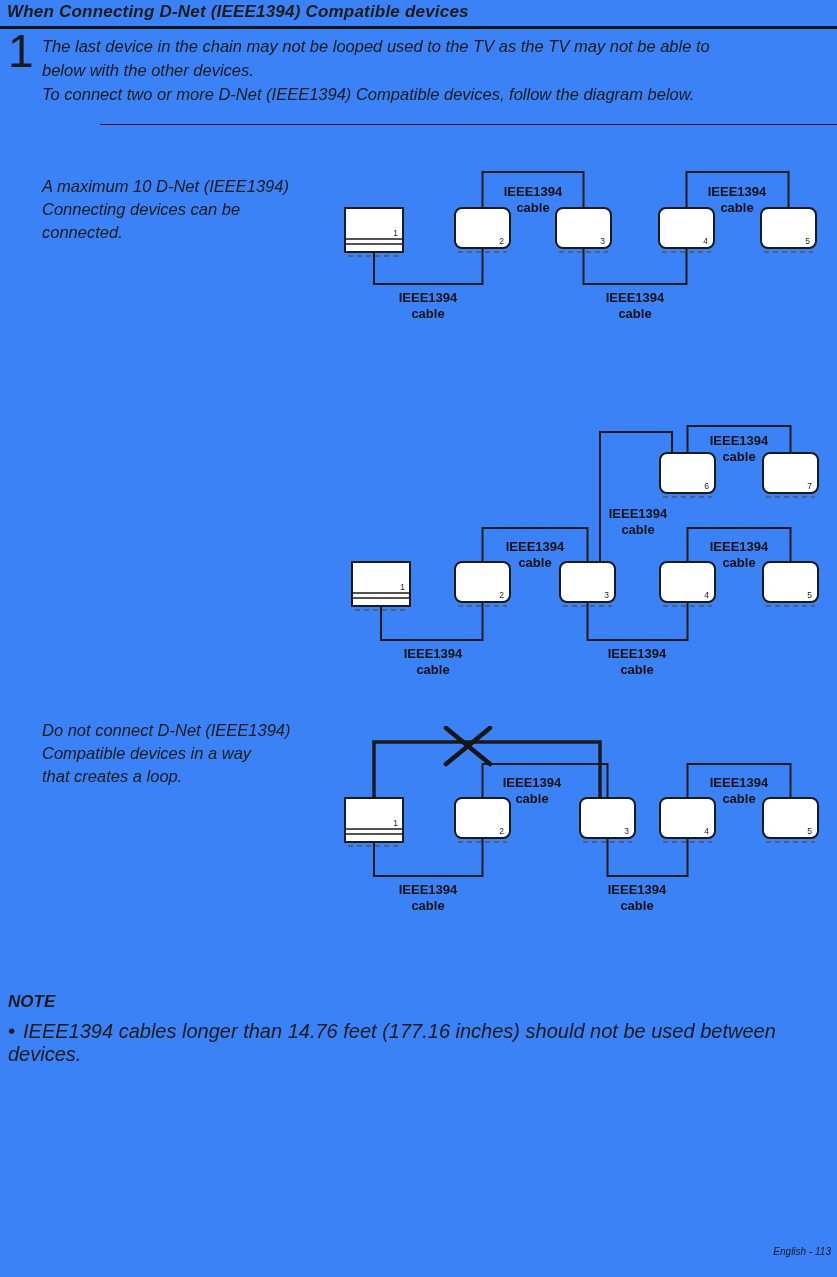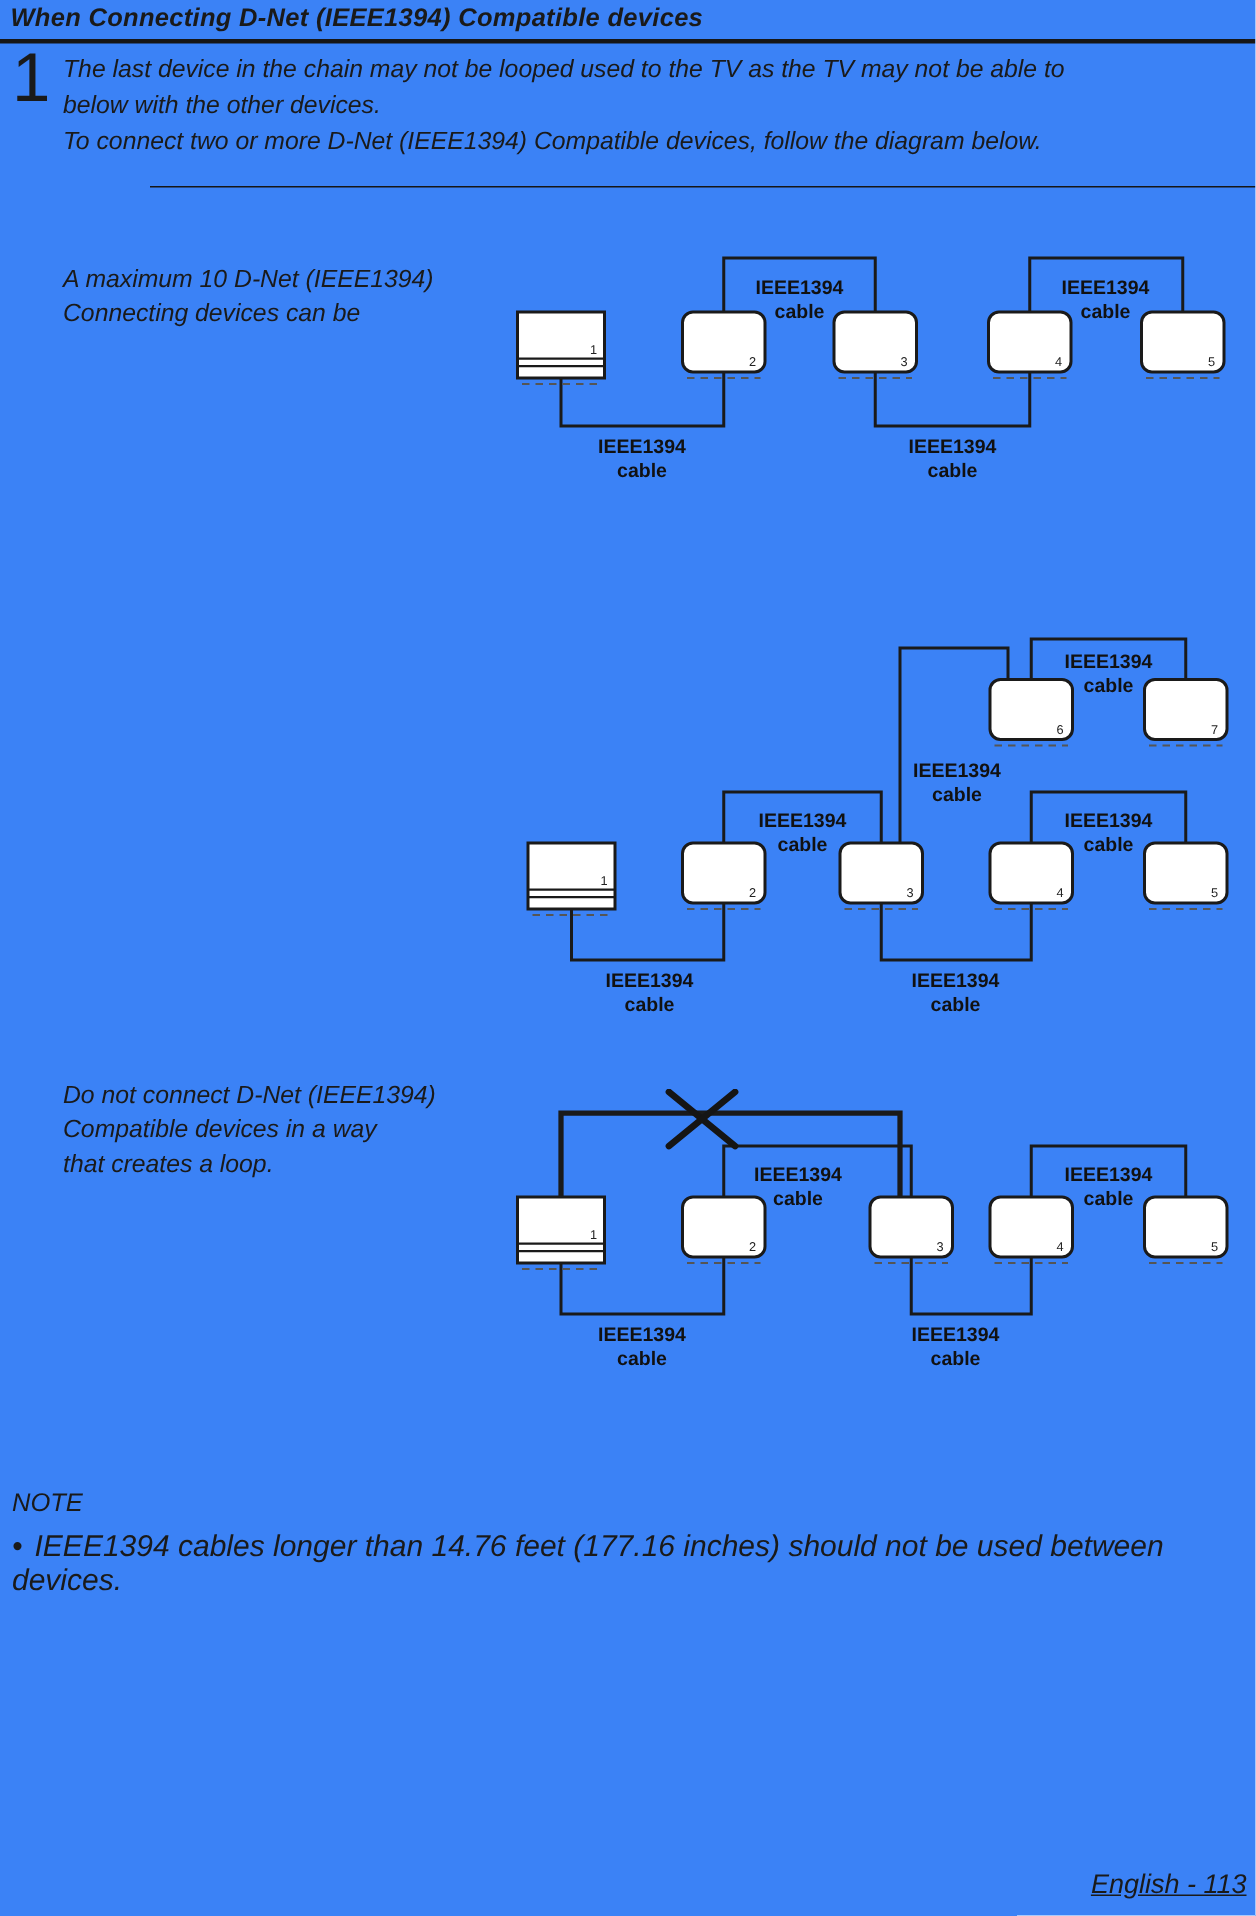--- a/index.html
+++ b/index.html
@@ -24,25 +24,25 @@
   .diag { position:absolute; }
   .diag path { fill:none; stroke:#1a1a1a; stroke-width:2; }
   .diag .loop { stroke-width:3.5; }
   .diag .box { fill:#fff; stroke:#1a1a1a; stroke-width:2; }
   .diag .thin { stroke:#1a1a1a; stroke-width:1.5; }
   .diag .shadow { stroke:#555; stroke-width:1.3; stroke-dasharray:5 4; }
   .diag .xline { stroke:#151515; stroke-width:4.5; stroke-linecap:round; }
   .diag .dn { font-family:"Liberation Sans",sans-serif; font-size:8.5px; fill:#222; text-anchor:end; }
   .diag .cl text { font-family:"Liberation Sans",sans-serif; font-size:13px; font-weight:bold; fill:#111; text-anchor:middle; }
 
-  .note-heading { position:absolute; left:8px; top:992px; font-size:17px; font-weight:normal; font-style:italic; }
+  .note-heading { position:absolute; left:8px; top:992px; font-size:17px; font-weight:bold; font-style:italic; }
   .note-line { position:absolute; left:8px; top:1020px; width:820px; font-size:20px; font-style:italic; }
   .note-line .bullet { margin-right:8px; }
 
-  .footer { position:absolute; right:6px; top:1246px; font-size:18px; font-style:italic;text-decoration:underline; }
+  .footer { position:absolute; right:6px; top:1246px; font-size:10px; font-style:italic; }
 </style>
 </head>
 <body>
 
 <div class="page">
 
   <div class="title-block">
     <h1>When Connecting D-Net (IEEE1394) Compatible devices</h1>
   </div>
 
@@ -51,20 +51,21 @@
     <div>The last device in the chain may not be looped used to the TV as the TV may not be able to</div>
     <div>below with the other devices.</div>
     <div>To connect two or more D-Net (IEEE1394) Compatible devices, follow the diagram below.</div>
   </div>
 
   <div class="rule"></div>
 
   <div class="caption caption-max">
     <div>A maximum 10 D-Net (IEEE1394)</div>
     <div>Connecting devices can be</div>
+    <div>connected.</div>
   </div>
 
   <svg class="diag" style="left:340px;top:160px" width="485" height="172" viewBox="0 0 485 172">
     <g>
       <path d="M142.5 48 V12 H243.5 V48"></path>
       <path d="M346.5 48 V12 H448.5 V48"></path>
       <path d="M34 92 V124 H142.5 V88"></path>
       <path d="M243.5 88 V124 H346.5 V88"></path>
     </g>
     <g>

